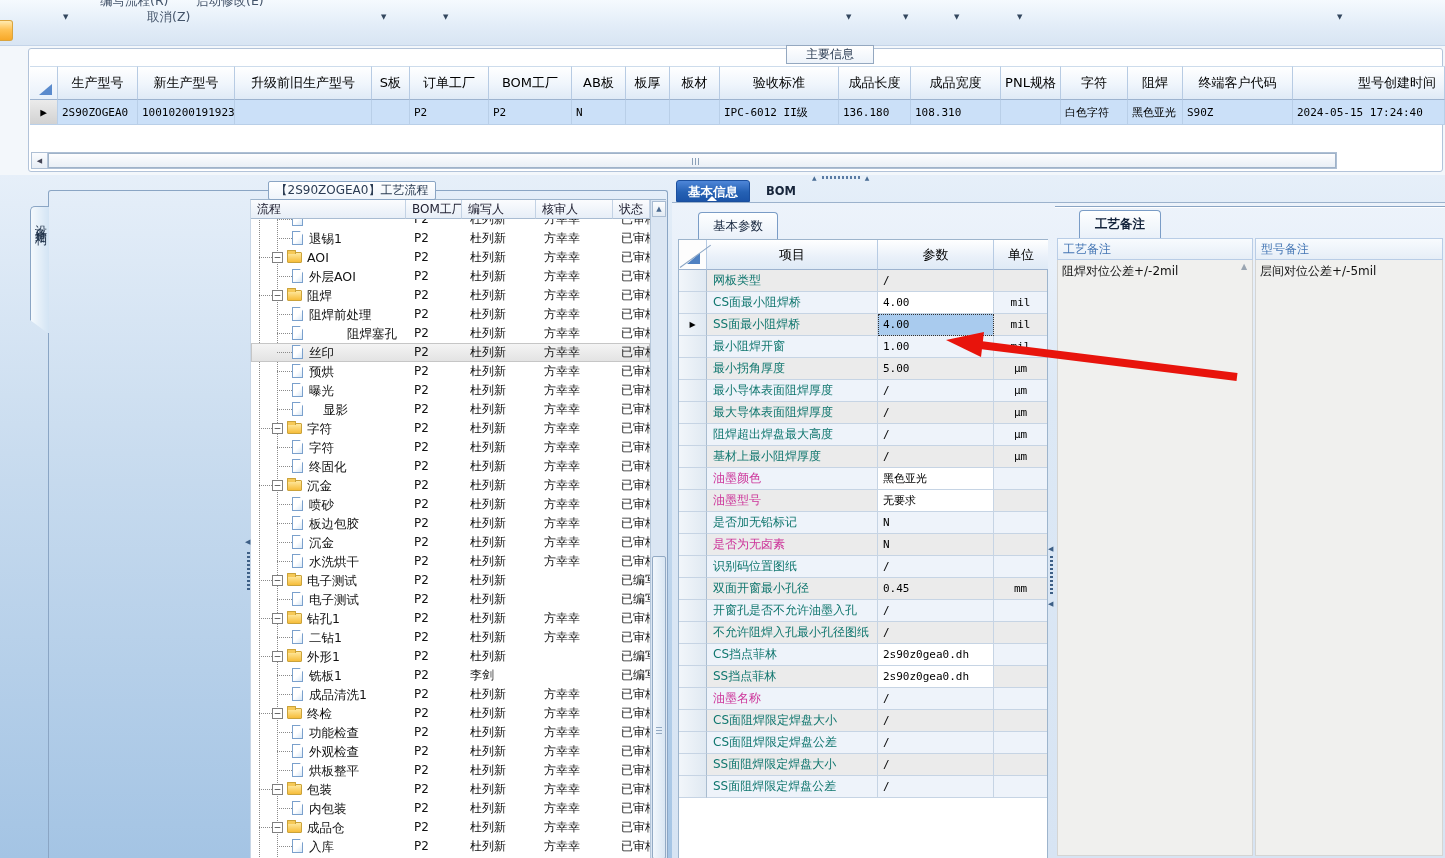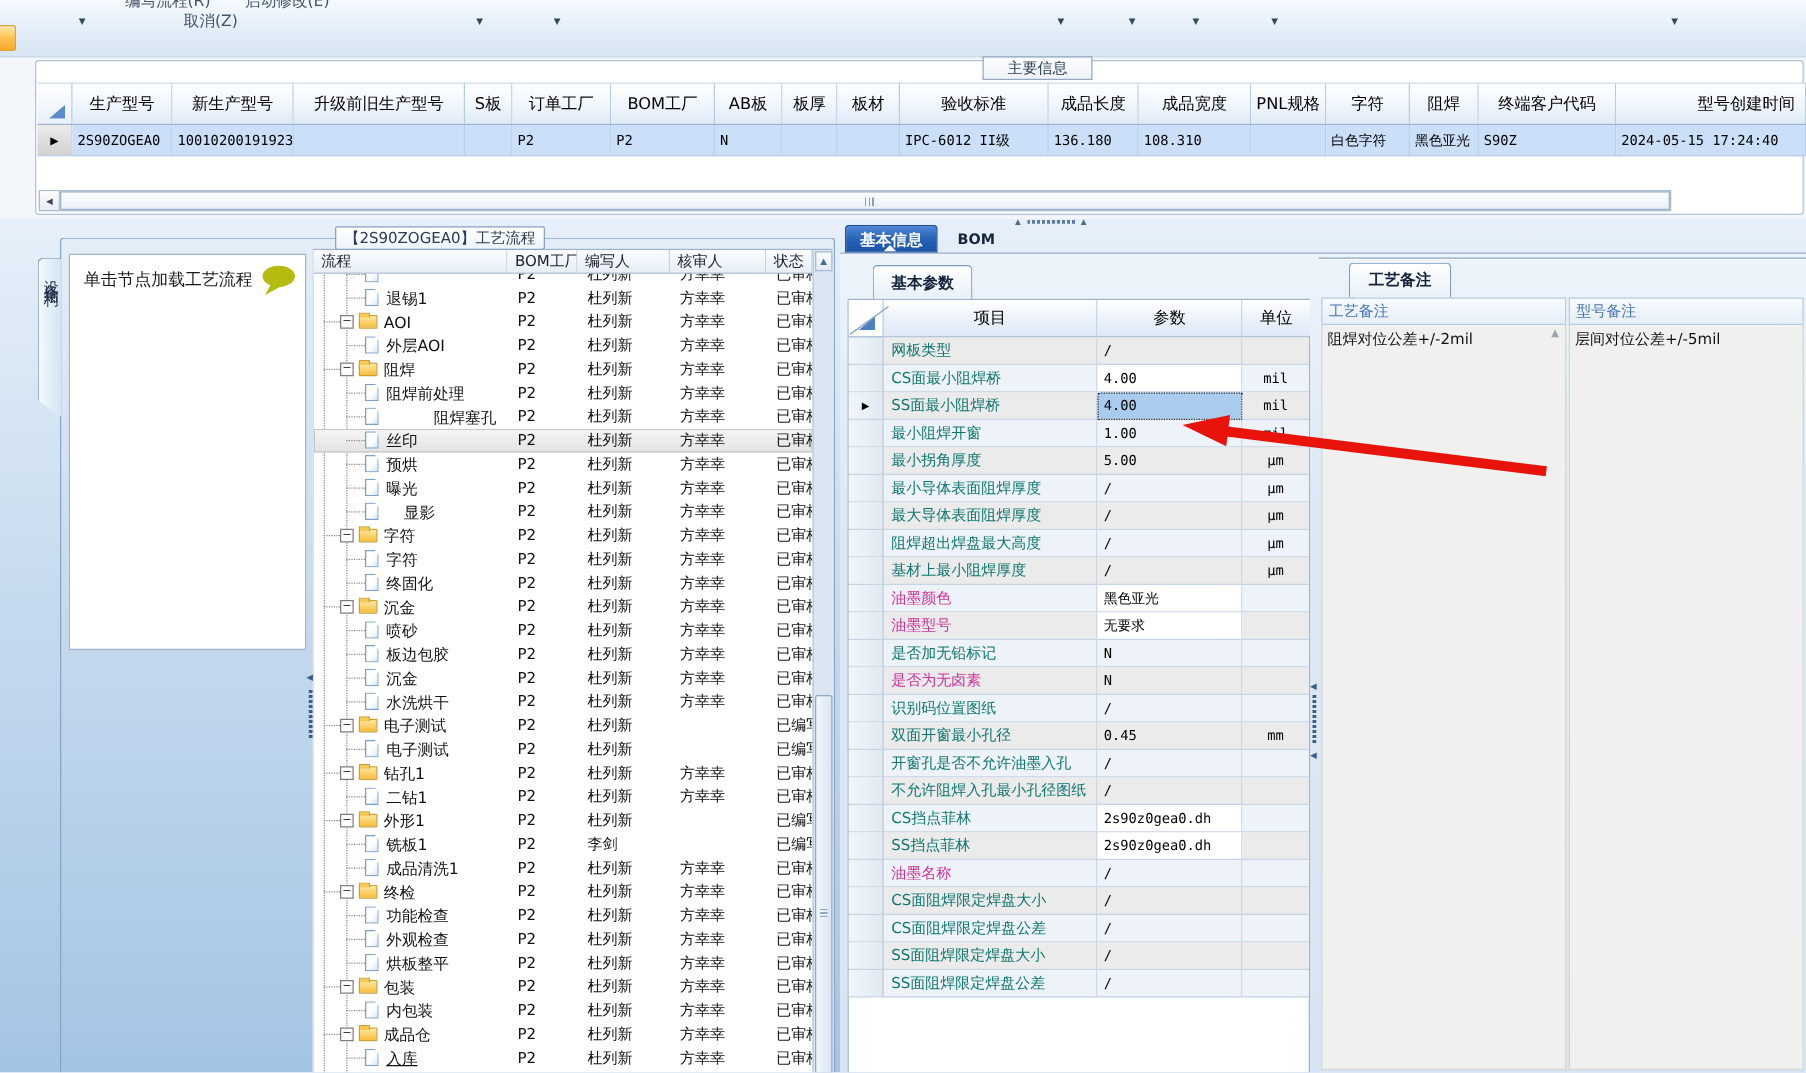--- a/index.html
+++ b/index.html
@@ -108,21 +108,21 @@
     background:linear-gradient(#4e86d8,#2561b4 55%,#1b54a8);border:1px solid #1b4f9e;border-radius:3px 3px 0 0;
     color:#fff;font-weight:bold;font-size:12.5px;text-align:center;line-height:21px;}
   #tab-basic .notch{position:absolute;left:30px;bottom:0;width:0;height:0;
     border-left:5px solid transparent;border-right:5px solid transparent;border-bottom:5px solid #fff;}
   #tab-bom{position:absolute;left:88px;top:5px;width:42px;height:18px;
     font-size:11.5px;font-weight:bold;color:#16243a;text-align:center;line-height:17px;}
   #detail-body{position:absolute;left:0;top:24px;width:773px;height:656px;
     background:linear-gradient(#edf3fb,#dce8f5 30%,#d7e4f3);border-top:1px solid #9cb2cc;}
   #subtab{position:absolute;left:26px;top:9px;width:80px;height:27px;z-index:3;
     background:linear-gradient(#feffff,#e9f0f9);border:1px solid #7a9cc6;border-bottom:none;border-radius:4px 4px 0 0;
-    font-size:12.5px;font-weight:bold;color:#13233b;text-align:center;line-height:25px;}
+    font-size:12.5px;font-weight:normal;color:#13233b;text-align:center;line-height:25px;}
   #subtab-swoosh{position:absolute;left:8px;top:64px;width:38px;height:1px;background:#8aa5c4;
     transform:rotate(-36deg);transform-origin:left center;z-index:3;}
   #param-table{position:absolute;left:6px;top:36px;width:370px;height:620px;background:#fff;border:1px solid #9db4cc;}
   #param-head{display:flex;}
   .ph-cell{flex:none;height:30px;background:linear-gradient(#ffffff,#e9f0f9 60%,#dfeaf6);
     border-right:1px solid #b7cbe3;border-bottom:1px solid #9db3cf;
     font-size:13px;color:#000;text-align:center;line-height:29px;overflow:hidden;white-space:nowrap;}
   .ph-corner{position:relative;background:#fdfdfd;}
   .ph-tri{position:absolute;left:8px;bottom:5px;width:13px;height:11px;background:#4f81c2;
     clip-path:polygon(100% 0,100% 100%,0 100%);}
@@ -242,29 +242,20 @@
   <div id="h-splitter" class="abs">
     <span class="tri">▲</span>
     <span class="dots"></span>
     <span class="tri">▲</span>
   </div>
 
   <div id="flow-frame" class="abs"></div>
   <div id="flow-title" class="abs">【2S90ZOGEA0】工艺流程</div>
 
   <div id="side-tab" class="abs">设备结构</div>
-  <div id="hint-panel" class="abs">
-    <div id="hint-text">单击节点加载工艺流程</div>
-    <div id="bubble">
-      <svg width="30" height="27" viewBox="0 0 30 27">
-        <ellipse cx="15" cy="10" rx="13" ry="8.5" fill="#b4bc10"></ellipse>
-        <path d="M9 16 L4 25 L17 18 Z" fill="#b4bc10"></path>
-      </svg>
-    </div>
-  </div>
   <div id="left-split-grip" class="abs">
     <span>◀</span>
     <span class="dots"></span>
   </div>
 
   <div id="tree-panel" class="abs">
     <div id="tree-head">
         <div class="th-cell" style="width: 155px;">流程</div>
         <div class="th-cell" style="width: 56px;">BOM工厂</div>
         <div class="th-cell" style="width: 74px;">编写人</div>
@@ -645,21 +636,21 @@
             </div>
             <div class="t-cell" style="width: 56px;">P2</div>
             <div class="t-cell" style="width: 74px;">杜列新</div>
             <div class="t-cell" style="width: 77px;">方幸幸</div>
             <div class="t-cell" style="width: 37px;">已审核</div>
           </div>
           <div class="t-row">
             <div class="t-name">
               <div class="stub" style="left: 26px; width: 15px;"></div>
               <div class="d-icon"></div>
-              <div class="t-label" style="left: 58px; text-decoration: underline;">入库</div>
+              <div class="t-label" style="left: 58px;">入库</div>
             </div>
             <div class="t-cell" style="width: 56px;">P2</div>
             <div class="t-cell" style="width: 74px;">杜列新</div>
             <div class="t-cell" style="width: 77px;">方幸幸</div>
             <div class="t-cell" style="width: 37px;">已审核</div>
           </div>
           <div class="t-row">
             <div class="t-name">
               <div class="t-label" style="left: 58px;"></div>
             </div>

